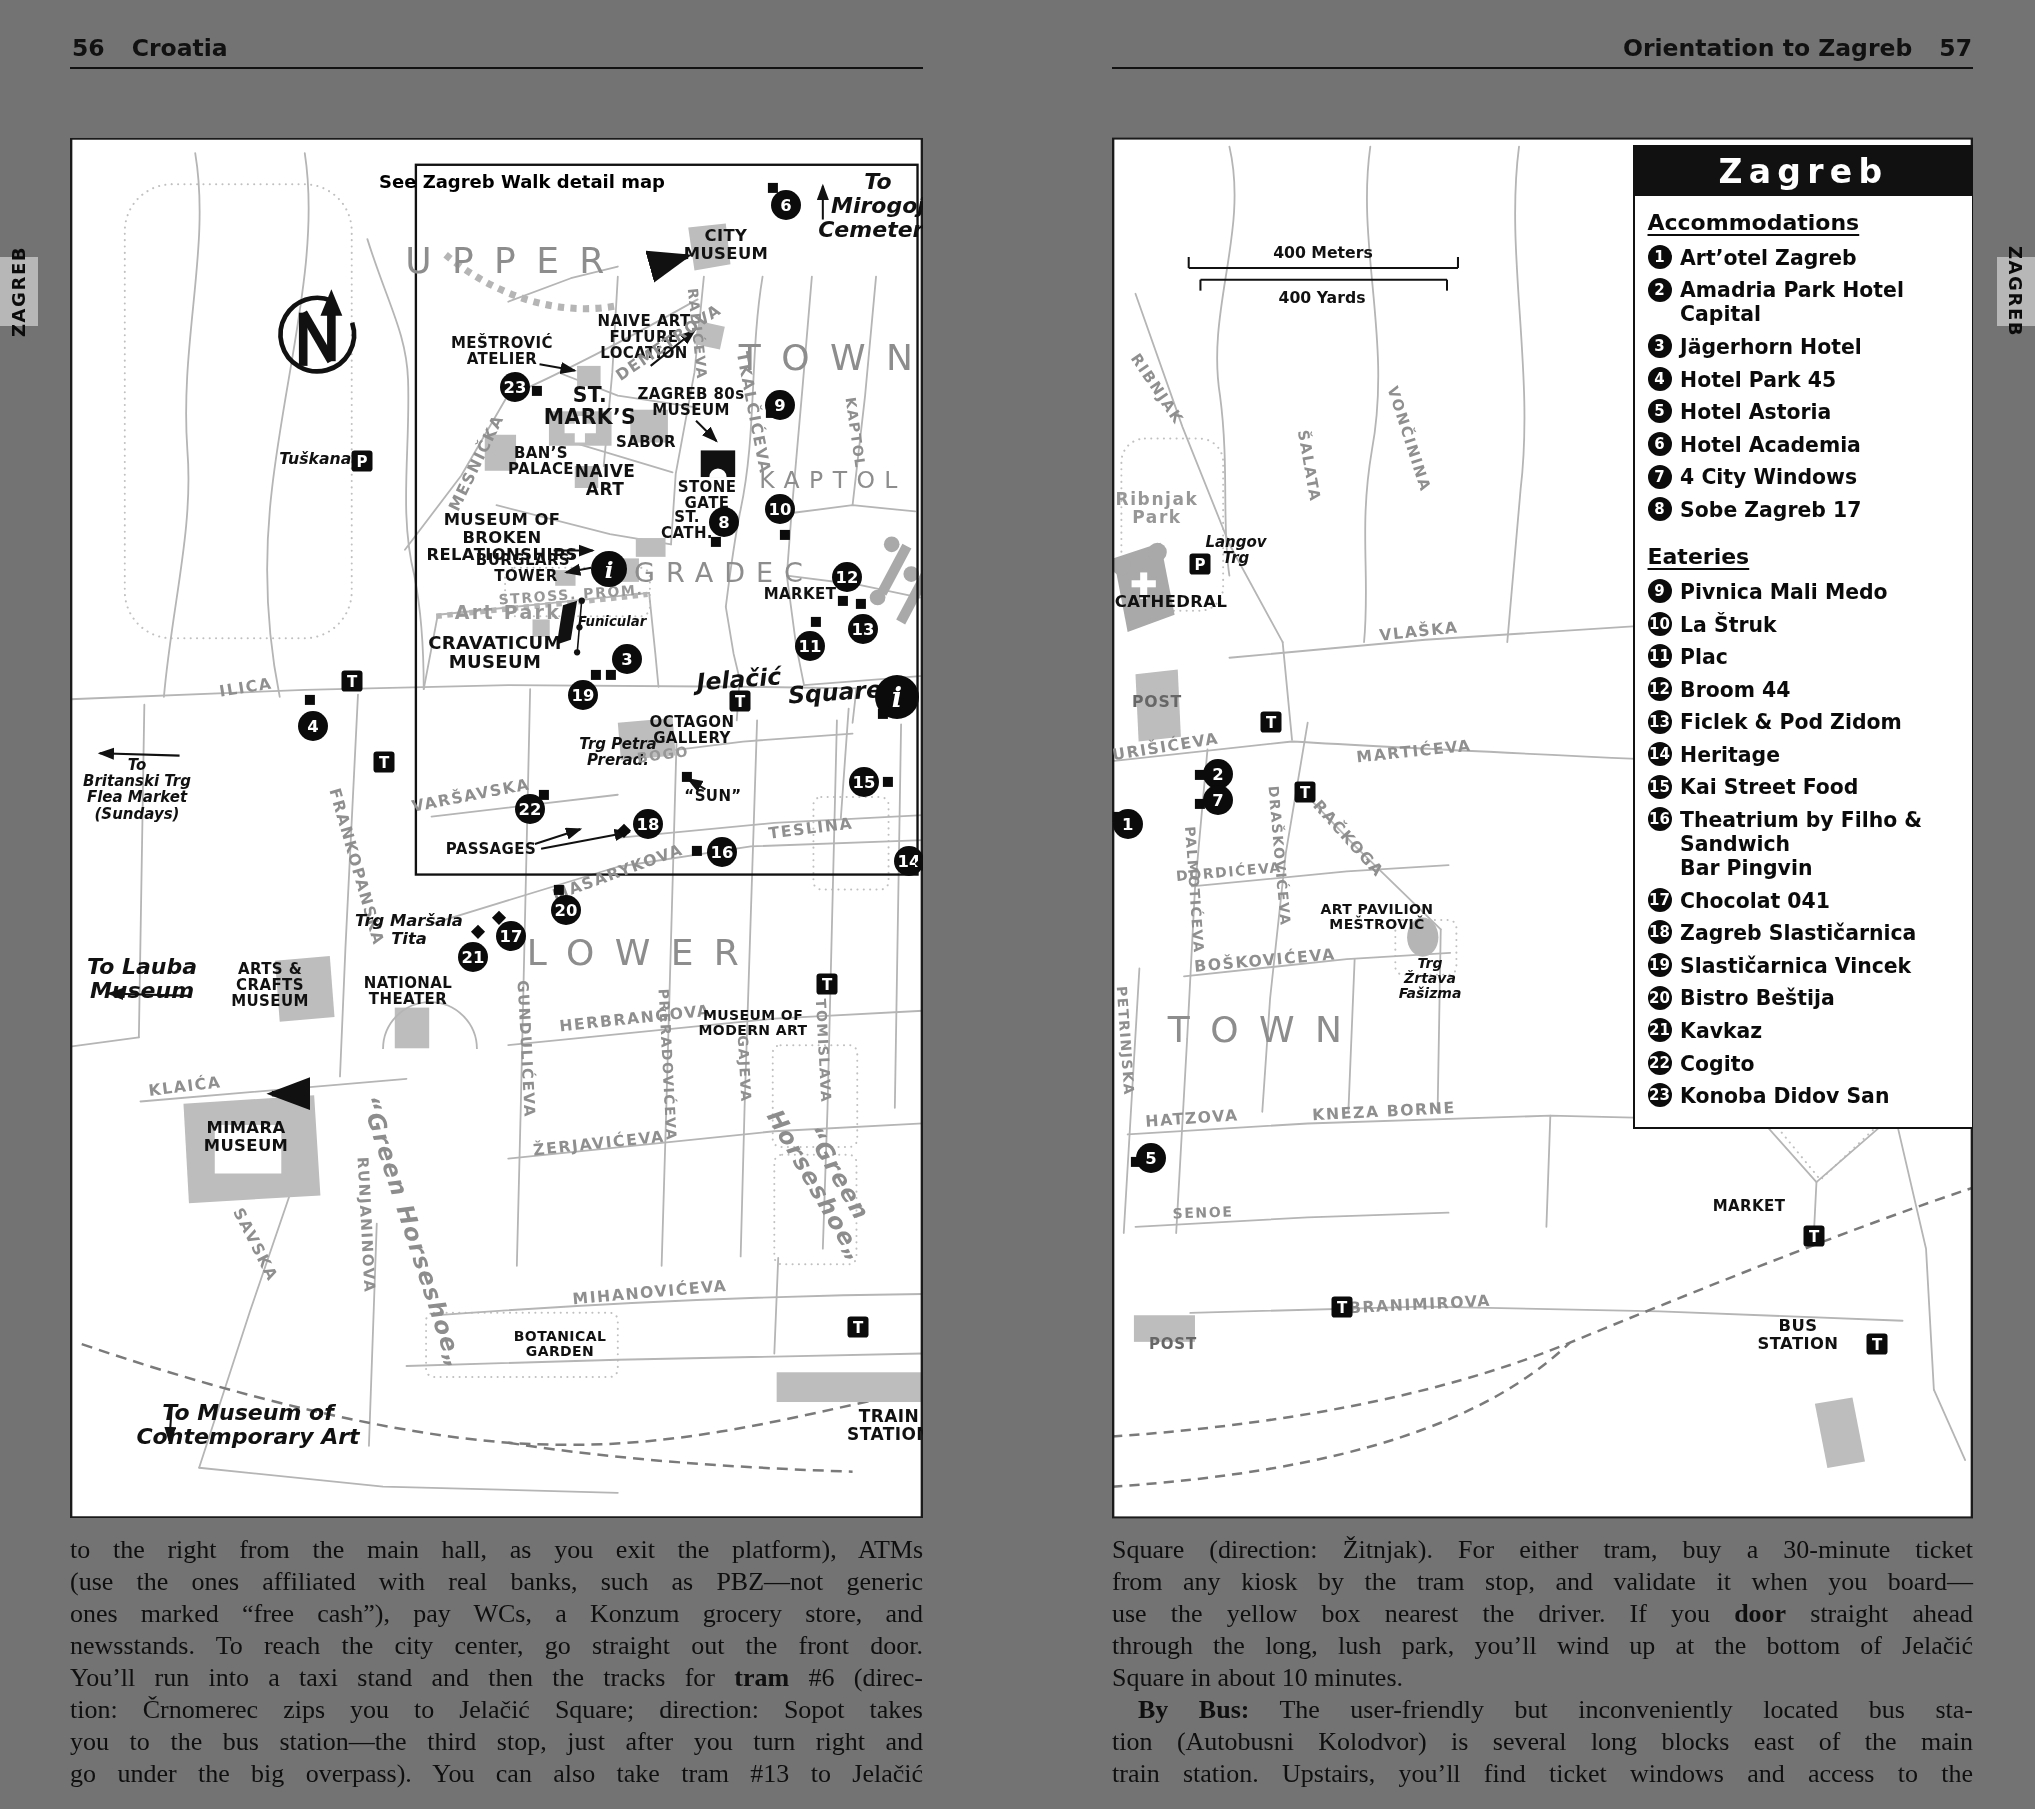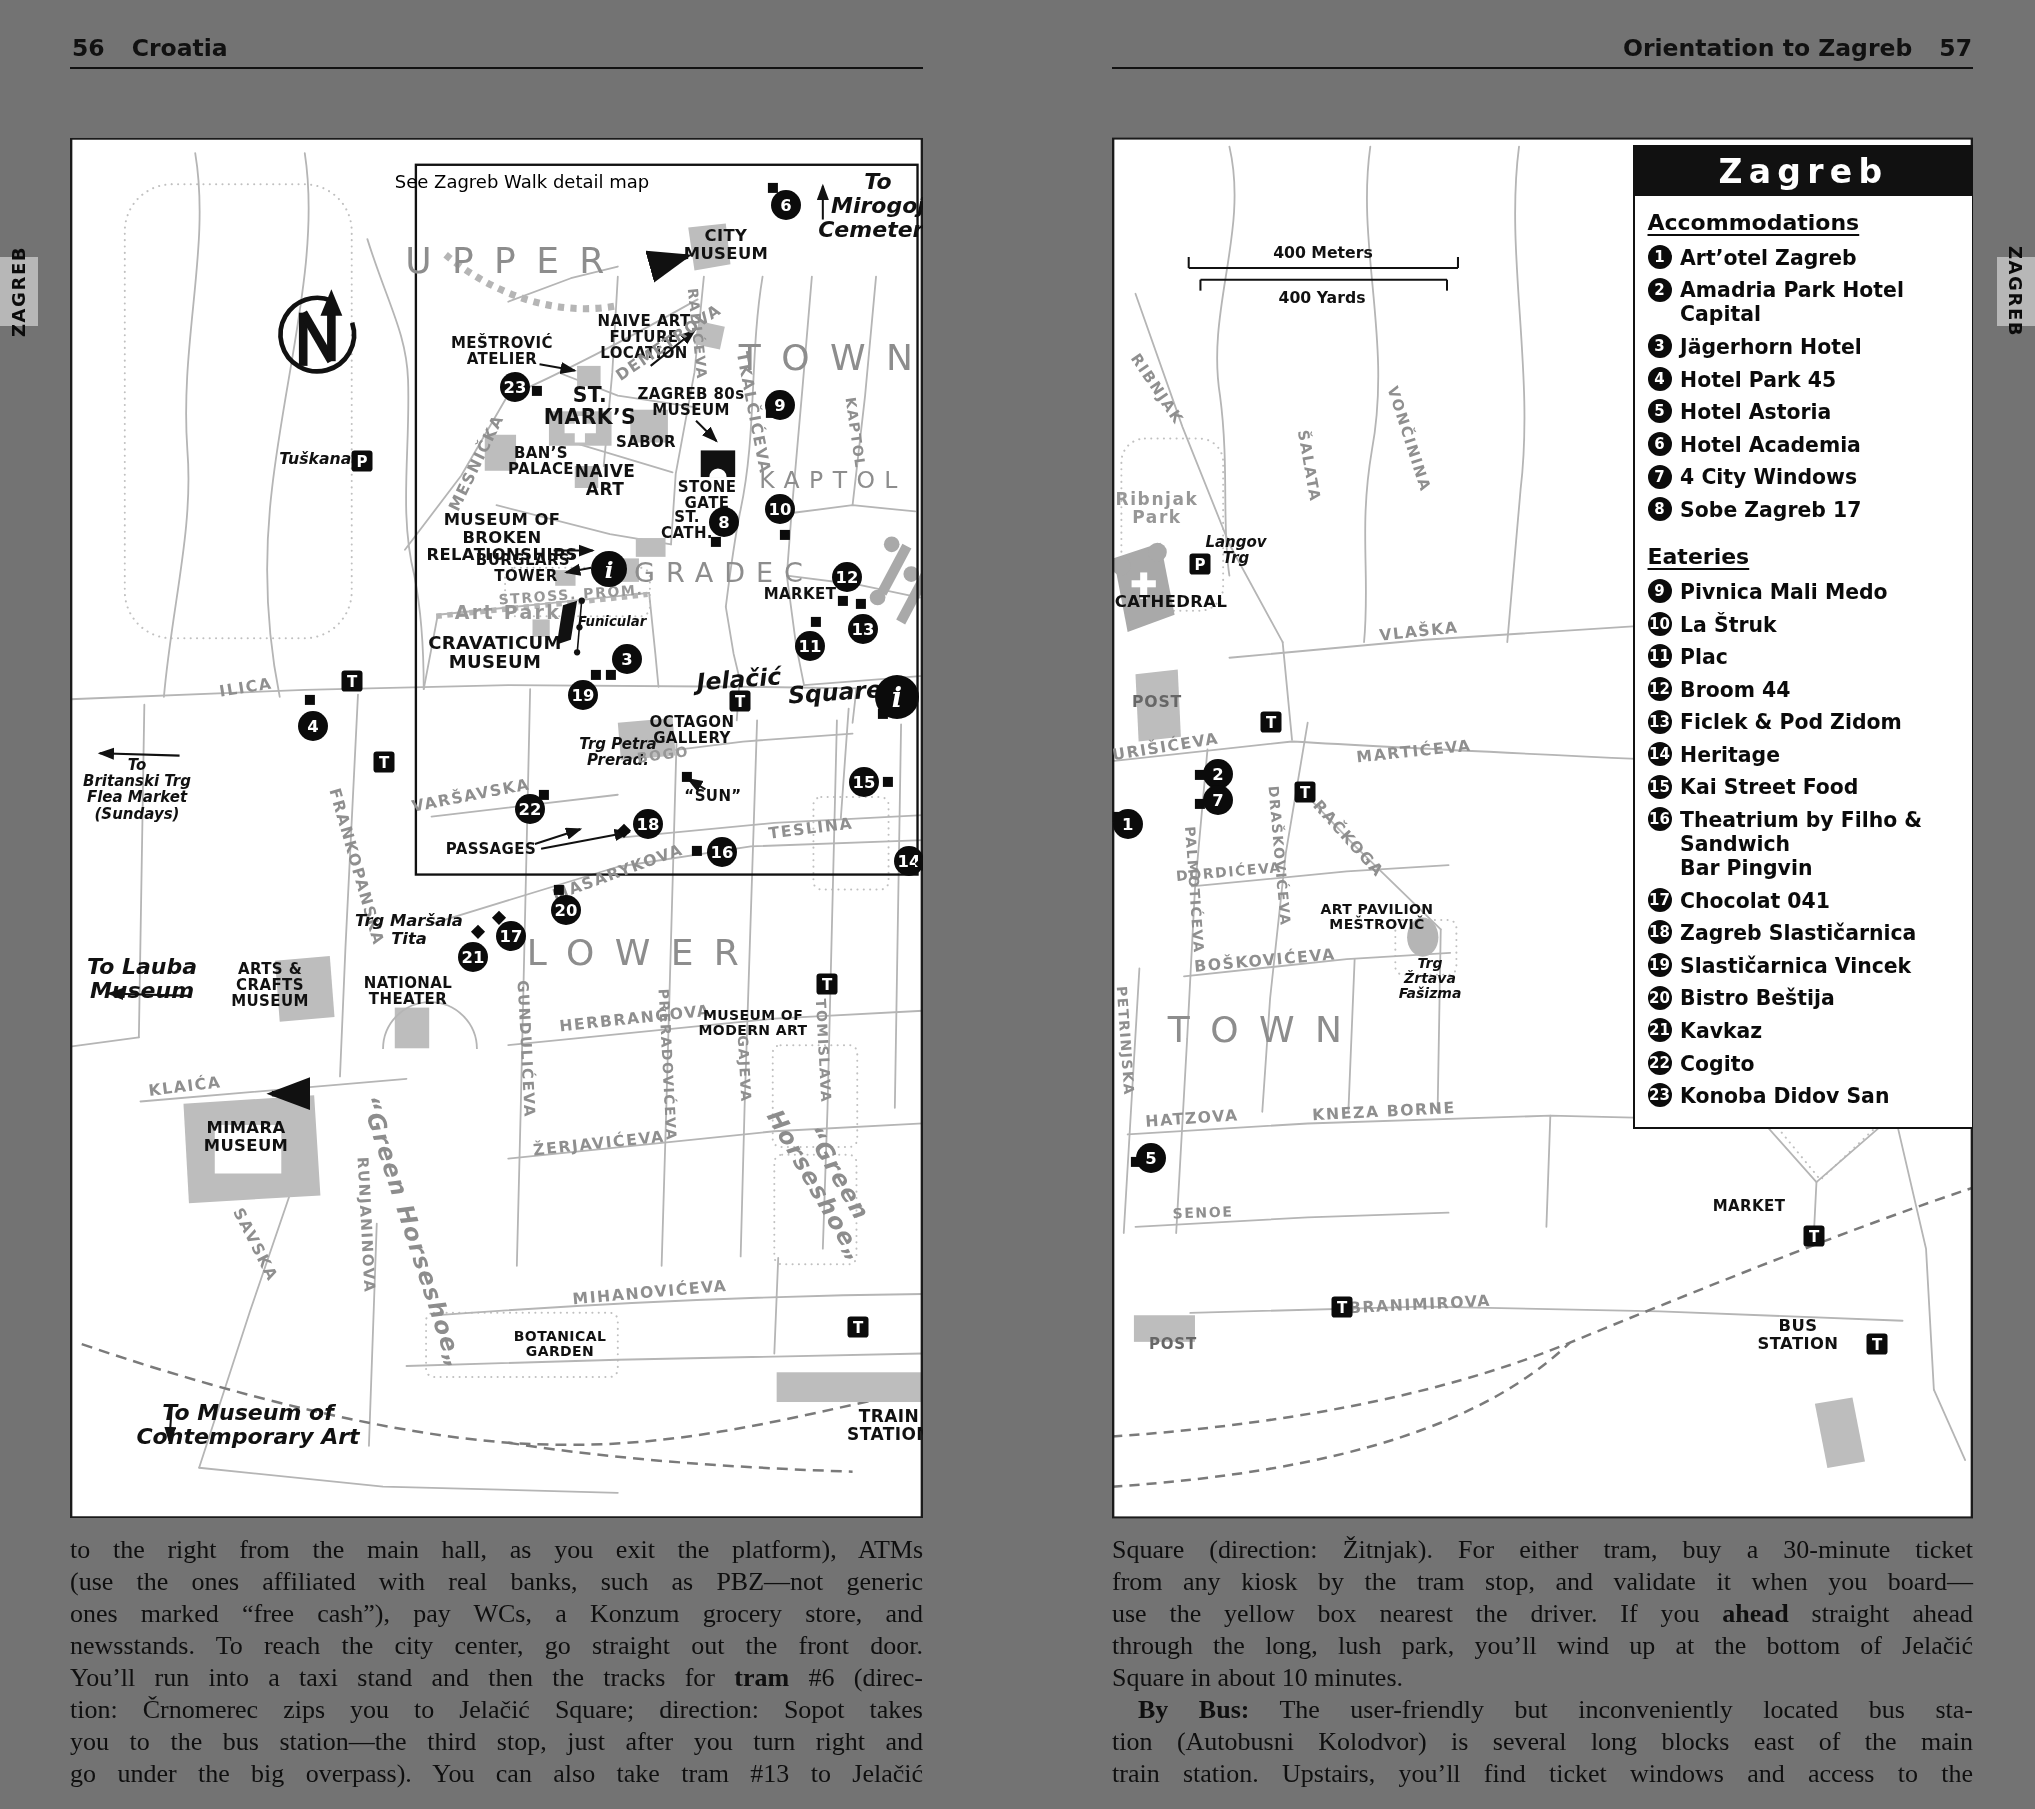--- a/index.html
+++ b/index.html
@@ -24,21 +24,21 @@
   svg.maplayer{position:absolute;left:0;top:0;}
   .lbl{position:absolute;white-space:pre-line;text-align:center;line-height:1.08;}
   .d{color:var(--labelgray);font-weight:400;}
   .s{color:#8f8f8f;font-weight:700;font-size:15.7px;letter-spacing:1.6px;}
   .p{color:#111;font-weight:700;font-size:16.4px;letter-spacing:0.4px;}
   .pb{color:#111;font-weight:800;font-size:20.4px;letter-spacing:0.4px;}
   .it{color:#111;font-style:italic;font-weight:600;font-size:22px;}
   .ti{color:#111;font-style:italic;font-weight:700;font-size:17px;}
   .sg{color:#979797;font-weight:700;font-size:15px;letter-spacing:1.6px;}
   .fi{color:#111;font-style:italic;font-weight:700;font-size:13.3px;}
-  .bn{color:#000;font-weight:400;font-size:18px;}
+  .bn{color:#000;font-weight:700;font-size:18px;}
   .sc{color:#111;font-weight:700;font-size:15.7px;}
   .gh{color:#8d8d8d;font-style:italic;font-weight:600;font-size:23.5px;letter-spacing:1.6px;}
   .pg{color:#666;font-weight:700;font-size:15.7px;letter-spacing:0.8px;}
   .mkr{position:absolute;width:30px;height:30px;border-radius:50%;background:#0b0b0b;color:#fff;font-weight:700;font-size:16.4px;display:flex;align-items:center;justify-content:center;transform:translate(-50%,-50%);}
   .bsq{position:absolute;width:10.2px;height:10.2px;background:#0b0b0b;transform:translate(-50%,-50%);}
   .dia{transform:translate(-50%,-50%) rotate(45deg);}
   .tic{position:absolute;width:21px;height:21px;background:#0b0b0b;color:#fff;font-weight:800;font-size:15px;display:flex;align-items:center;justify-content:center;border-radius:3.1px;transform:translate(-50%,-50%);}
   .inf{position:absolute;width:36px;height:36px;border-radius:50%;background:#0b0b0b;color:#fff;font-family:"DejaVu Serif",serif;font-style:italic;font-weight:700;font-size:23px;display:flex;align-items:center;justify-content:center;transform:translate(-50%,-50%);}
   .legend{position:absolute;left:521px;top:7.8px;width:341px;border:2.3px solid #111;background:#fff;box-sizing:border-box;z-index:5;}
   .legend-bar{height:49px;background:#111;color:#fff;display:flex;align-items:center;justify-content:center;font-size:33px;font-weight:800;letter-spacing:6.3px;}
@@ -598,21 +598,21 @@
       <div class="tline"><span>ones marked “free cash”), pay WCs, a Konzum grocery store, and</span></div>
       <div class="tline"><span>newsstands. To reach the city center, go straight out the front door.</span></div>
       <div class="tline"><span>You’ll run into a taxi stand and then the tracks for </span><span class="b">tram</span><span> #6 (direc-</span></div>
       <div class="tline"><span>tion: Črnomerec zips you to Jelačić Square; direction: Sopot takes</span></div>
       <div class="tline"><span>you to the bus station—the third stop, just after you turn right and</span></div>
       <div class="tline"><span>go under the big overpass). You can also take tram #13 to Jelačić</span></div>
     </div>
   <div class="bodycol" id="col-right">
       <div class="tline"><span>Square (direction: Žitnjak). For either tram, buy a 30-minute ticket</span></div>
       <div class="tline"><span>from any kiosk by the tram stop, and validate it when you board—</span></div>
-      <div class="tline"><span>use the yellow box nearest the driver. If you </span><span class="b">ahead</span><span> straight ahead</span></div>
+      <div class="tline"><span>use the yellow box nearest the driver. If you </span><span class="b">door</span><span> straight ahead</span></div>
       <div class="tline"><span>through the long, lush park, you’ll wind up at the bottom of Jelačić</span></div>
       <div class="tline nojust"><span>Square in about 10 minutes.</span></div>
       <div class="tline"><span> </span><span class="b">By Bus:</span><span> The user-friendly but inconveniently located bus sta-</span></div>
       <div class="tline"><span>tion (Autobusni Kolodvor) is several long blocks east of the main</span></div>
       <div class="tline"><span>train station. Upstairs, you’ll find ticket windows and access to the</span></div>
     </div>
 
 </div>
 
 

